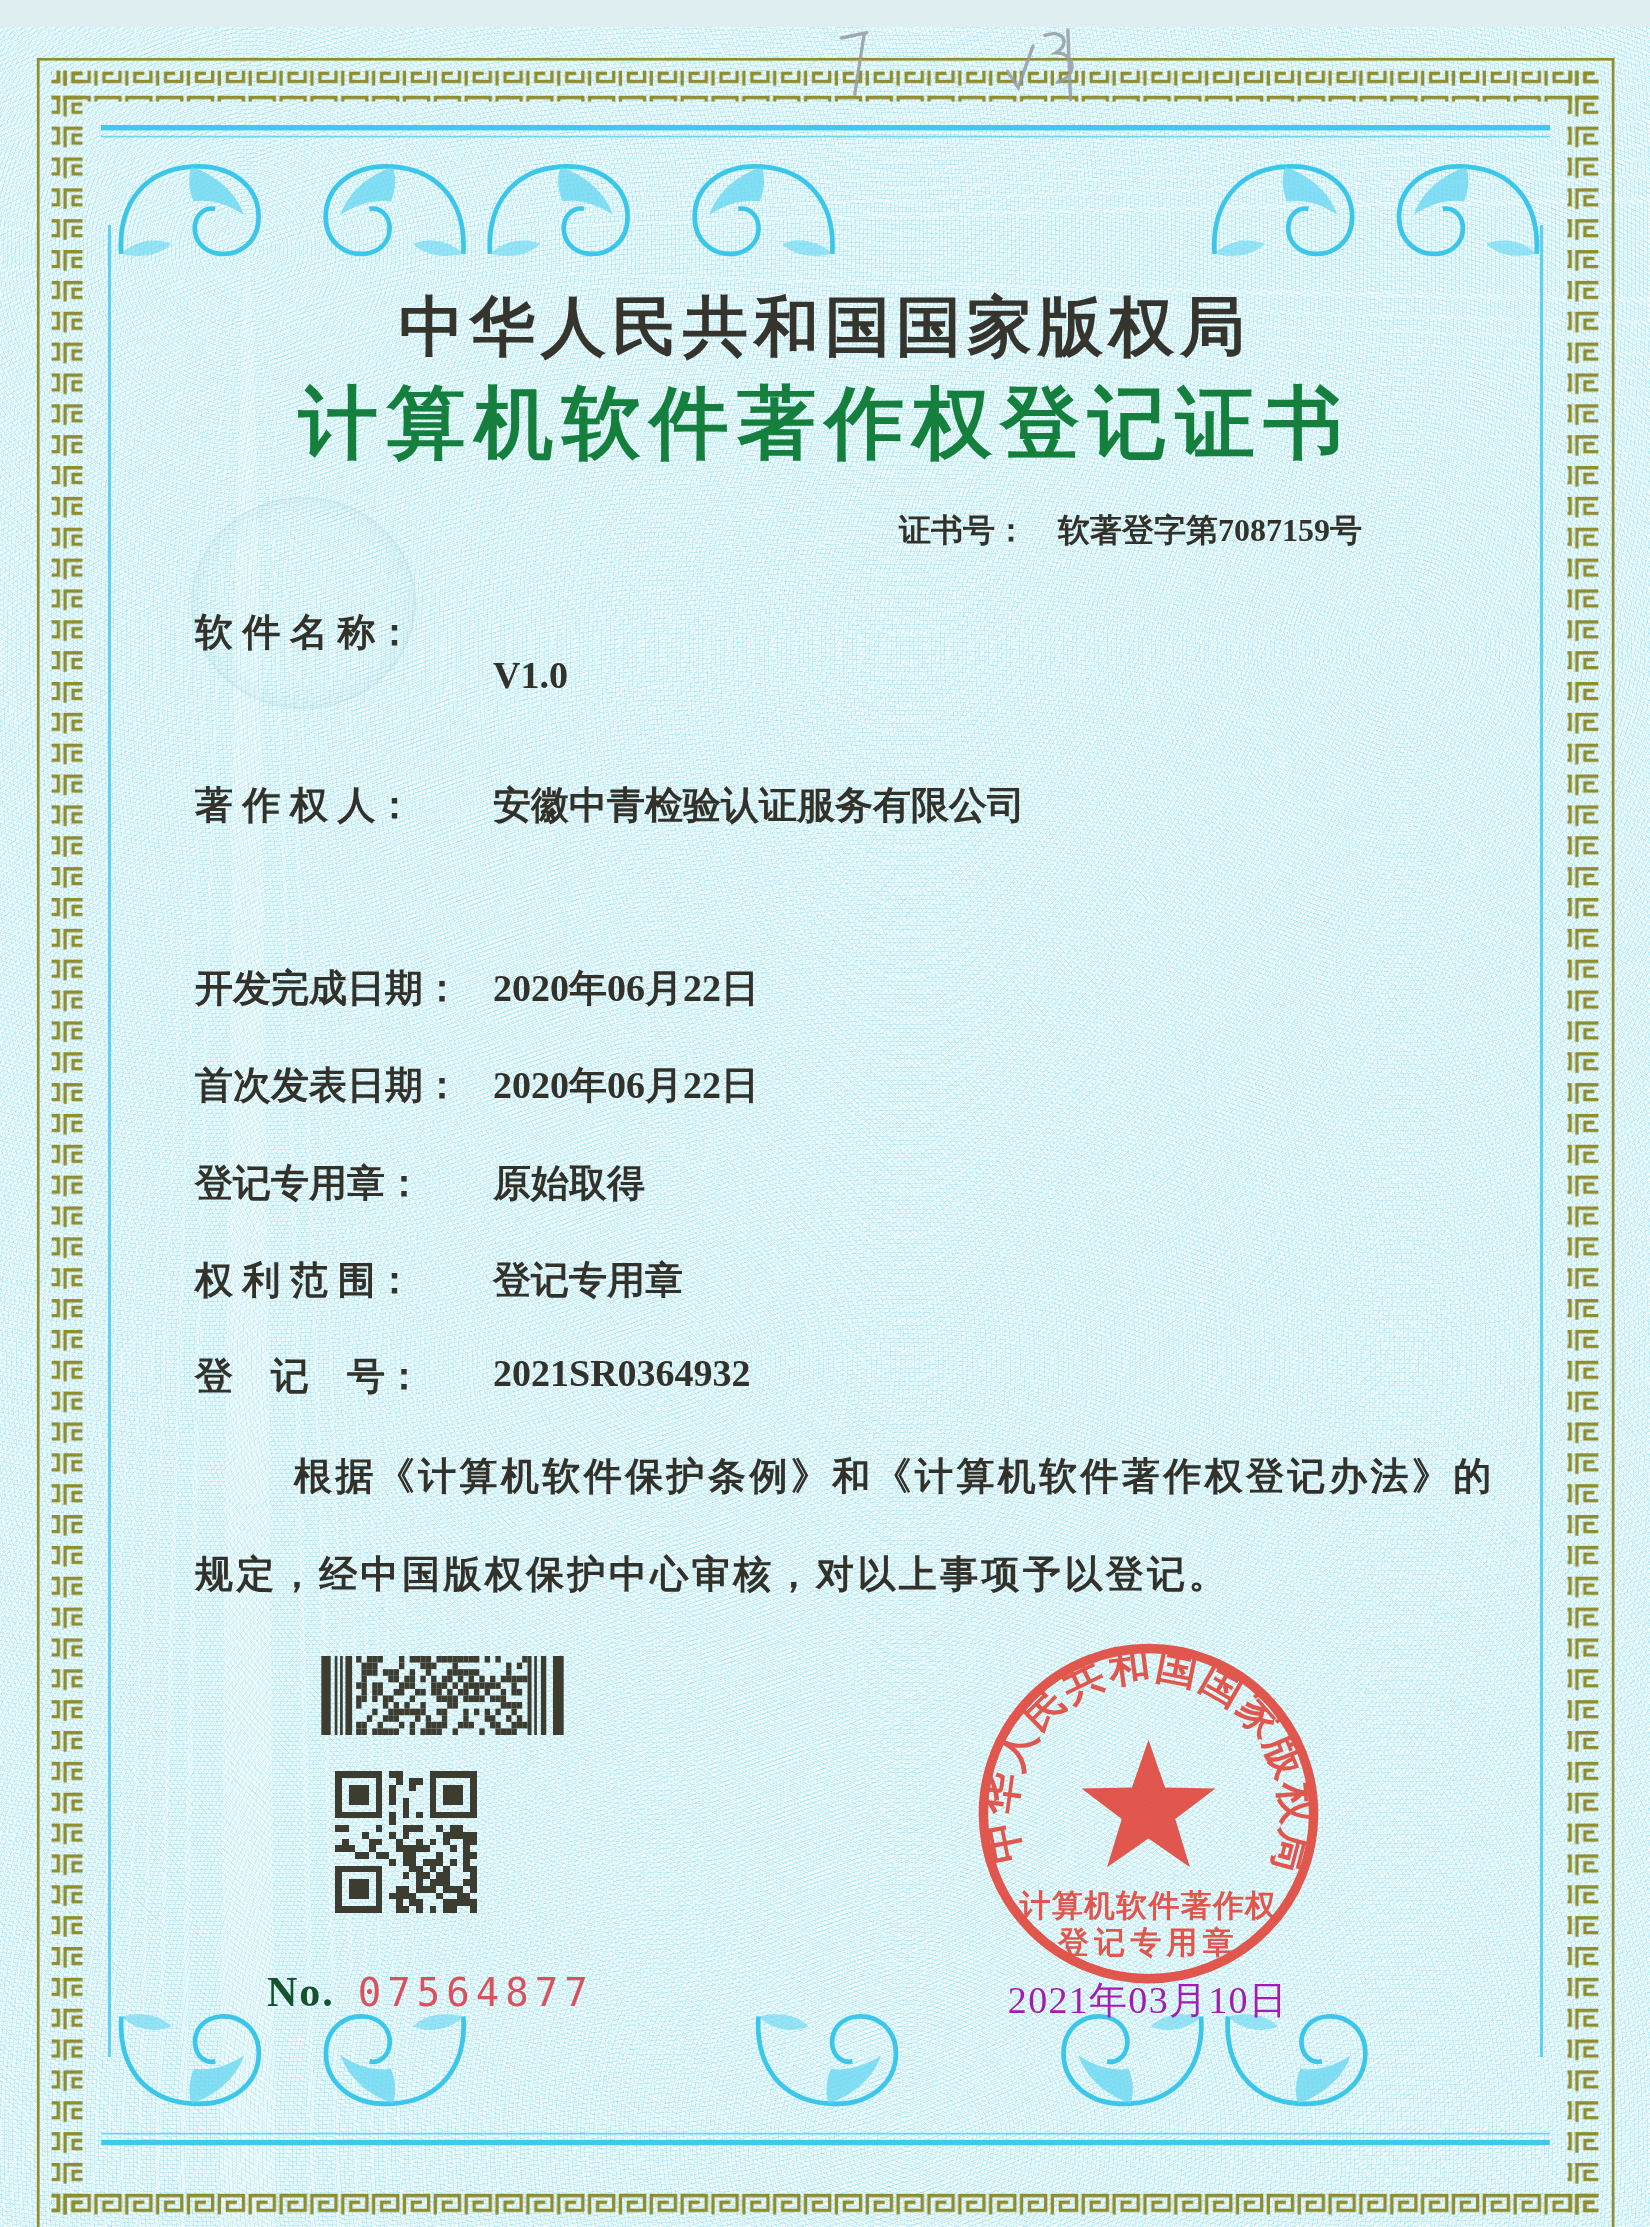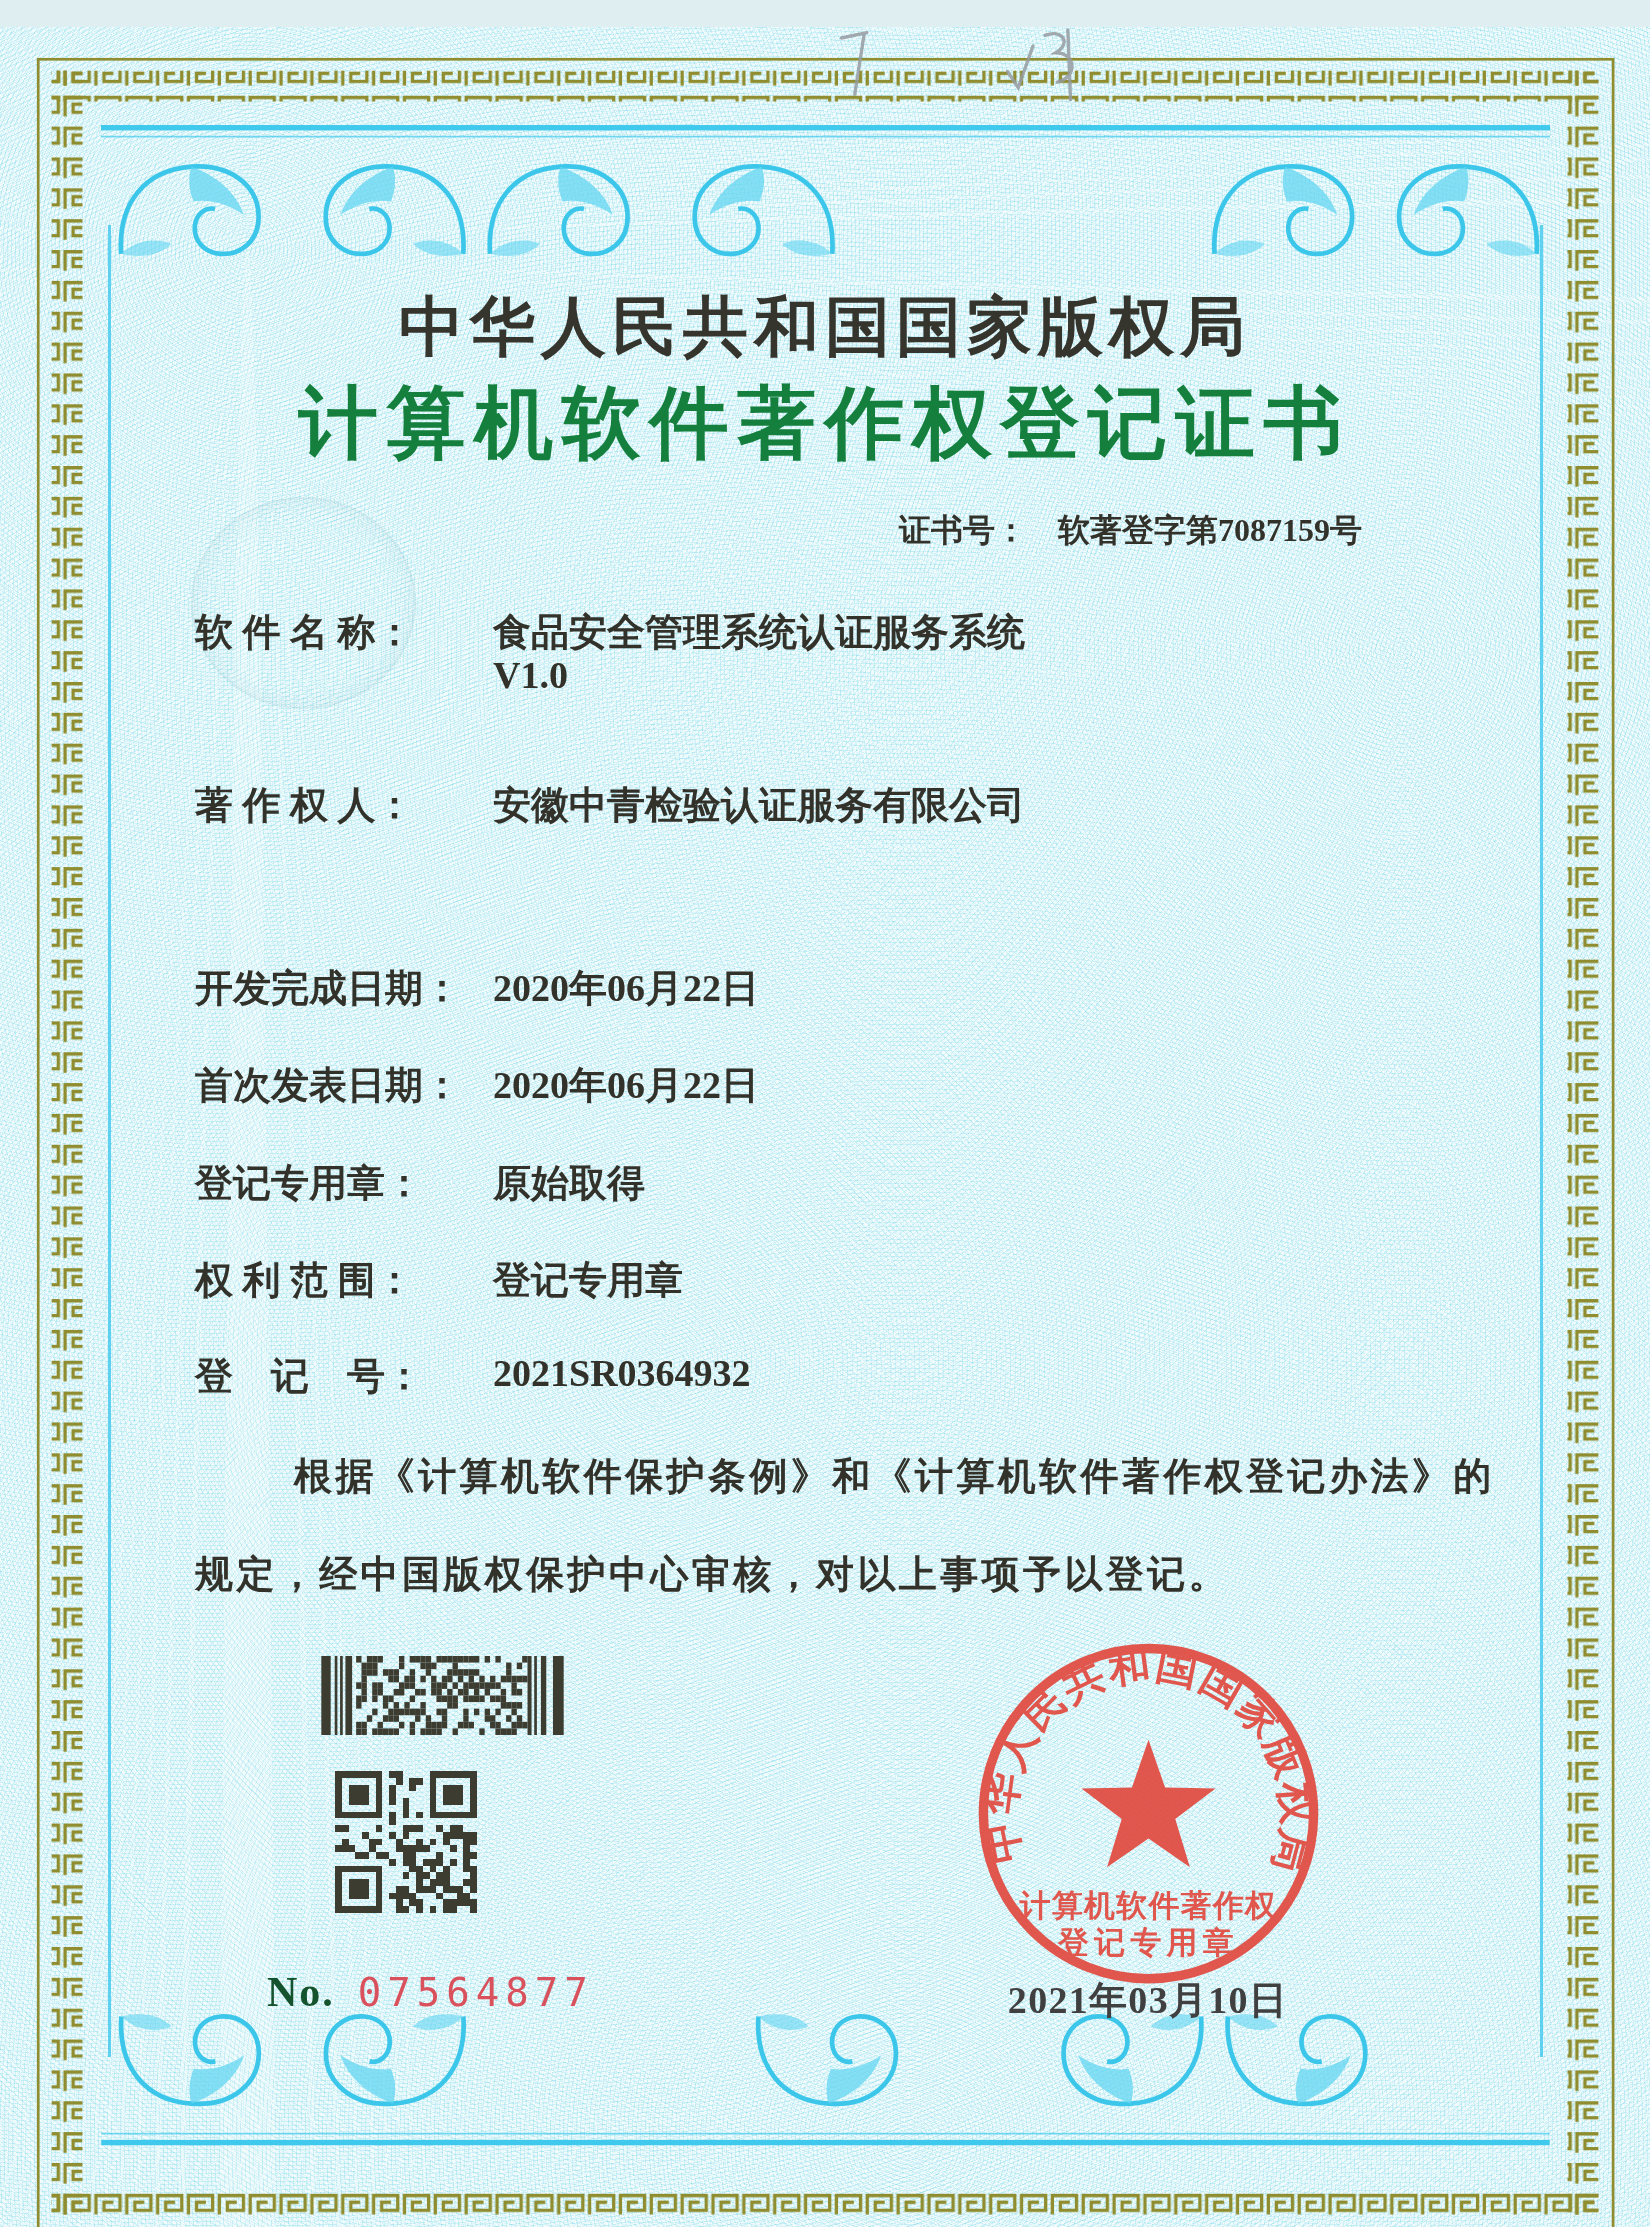--- a/index.html
+++ b/index.html
@@ -24,21 +24,21 @@
   .authority{left:0;top:256px;width:1650px;text-align:center;font-size:65px;font-weight:bold;letter-spacing:6px;color:#35352d;}
   .cert-title{left:0;top:344px;width:1650px;text-align:center;font-size:79px;font-weight:bold;letter-spacing:8.7px;color:#15803d;}
   .certno{top:482px;right:288px;font-size:32px;font-weight:bold;color:#32322b;}
   .certno .val{margin-left:31px;}
   .row-label{left:195px;font-size:38px;font-weight:bold;white-space:pre;}
   .row-value{left:493px;font-size:38px;font-weight:bold;white-space:pre;}
   .statement{font-size:38px;font-weight:600;letter-spacing:3.4px;white-space:pre;}
   .serial{left:267px;top:1941px;font-size:42px;}
   .serial .no{font-weight:bold;color:#14532d;letter-spacing:2px;}
   .serial .num{color:#d9515c;font-family:"DejaVu Sans Mono","Liberation Mono",monospace;font-size:39px;letter-spacing:6px;margin-left:23px;}
-  .issue-date{left:967px;top:1948px;width:362px;text-align:center;font-size:38px;font-weight:700;letter-spacing:1.3px;color:#404040;}
+  .issue-date{left:967px;top:1948px;width:362px;text-align:center;font-size:38px;font-weight:400;letter-spacing:1.3px;color:#a21caf;}
   .vline{width:2.7px;top:198px;height:1832px;background:rgba(64,200,236,.8);}
   .emboss{left:191px;top:470px;width:221px;height:208px;border-radius:50%;
     border:2px solid rgba(140,190,200,.22);
     box-shadow:inset 0 0 27px rgba(140,190,200,.18);}
   .code-fill rect{fill:#3c3c31;}
   svg{display:block;}
 </style>
 </head>
 <body>
 
@@ -101,21 +101,20 @@
   </svg>
 
   <div class="abs authority">中华人民共和国国家版权局</div>
   <div class="abs cert-title">计算机软件著作权登记证书</div>
 
   <div class="abs certno">
     <span class="lbl">证书号：</span><span class="val">软著登字第7087159号</span>
   </div>
 
   <div class="abs row-label" style="top:580px">软 件 名 称：</div>
-  <div class="abs row-value" style="top:580px">食品安全管理系统认证服务系统</div>
   <div class="abs row-value" style="top:626px">V1.0</div>
 
   <div class="abs row-label" style="top:753px">著 作 权 人：</div>
   <div class="abs row-value" style="top:753px">安徽中青检验认证服务有限公司</div>
 
   <div class="abs row-label" style="top:936px">开发完成日期：</div>
   <div class="abs row-value" style="top:936px">2020年06月22日</div>
 
   <div class="abs row-label" style="top:1033px">首次发表日期：</div>
   <div class="abs row-value" style="top:1033px">2020年06月22日</div>

